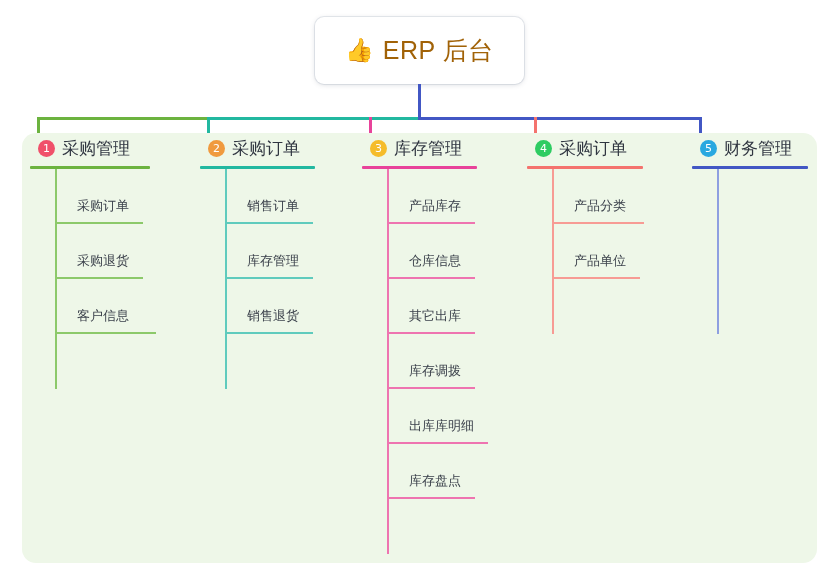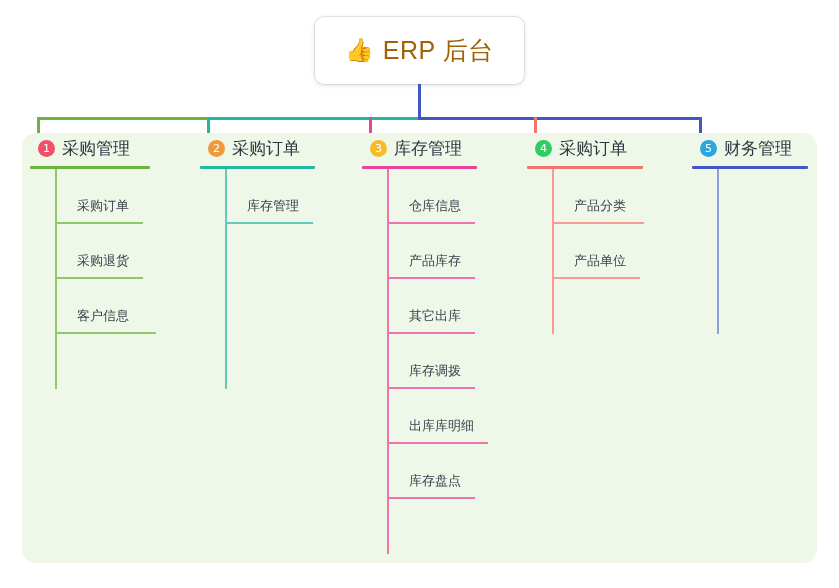--- a/index.html
+++ b/index.html
@@ -174,39 +174,47 @@
       </div>
       <div class="column" style="left: 178px;">
         <div class="cat-header">
           <span class="badge" style="background: rgb(240, 154, 62);">2</span>
           <span class="cat-label">采购订单</span>
         </div>
         <div class="cat-rule" style="background: rgb(34, 184, 160); width: 115px;"></div>
         <div class="items">
           <div class="spine" style="background: rgb(95, 203, 189); height: 220px;"></div>
           <div class="item">
+            <span class="item-label">销售订单</span>
+            <div class="item-rule" style="background: rgb(95, 203, 189); width: 88px;"></div>
+          </div>
+          <div class="item">
             <span class="item-label">库存管理</span>
             <div class="item-rule" style="background: rgb(95, 203, 189); width: 88px;"></div>
           </div>
+          <div class="item">
+            <span class="item-label">销售退货</span>
+            <div class="item-rule" style="background: rgb(95, 203, 189); width: 88px;"></div>
+          </div>
         </div>
       </div>
       <div class="column" style="left: 340px;">
         <div class="cat-header">
           <span class="badge" style="background: rgb(245, 188, 42);">3</span>
           <span class="cat-label">库存管理</span>
         </div>
         <div class="cat-rule" style="background: rgb(232, 67, 154); width: 115px;"></div>
         <div class="items">
           <div class="spine" style="background: rgb(238, 116, 176); height: 385px;"></div>
           <div class="item">
+            <span class="item-label">产品库存</span>
+            <div class="item-rule" style="background: rgb(238, 116, 176); width: 88px;"></div>
+          </div>
+          <div class="item">
             <span class="item-label">仓库信息</span>
-            <div class="item-rule" style="background: rgb(238, 116, 176); width: 88px;"></div>
-          </div>
-          <div class="item">
-            <span class="item-label">产品库存</span>
             <div class="item-rule" style="background: rgb(238, 116, 176); width: 88px;"></div>
           </div>
           <div class="item">
             <span class="item-label">其它出库</span>
             <div class="item-rule" style="background: rgb(238, 116, 176); width: 88px;"></div>
           </div>
           <div class="item">
             <span class="item-label">库存调拨</span>
             <div class="item-rule" style="background: rgb(238, 116, 176); width: 88px;"></div>
           </div>

